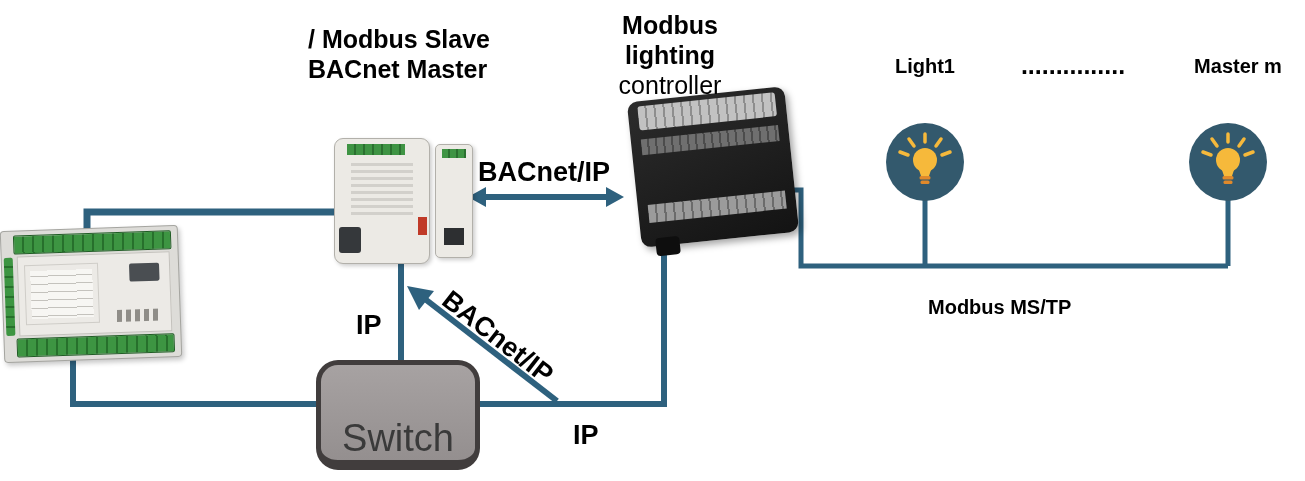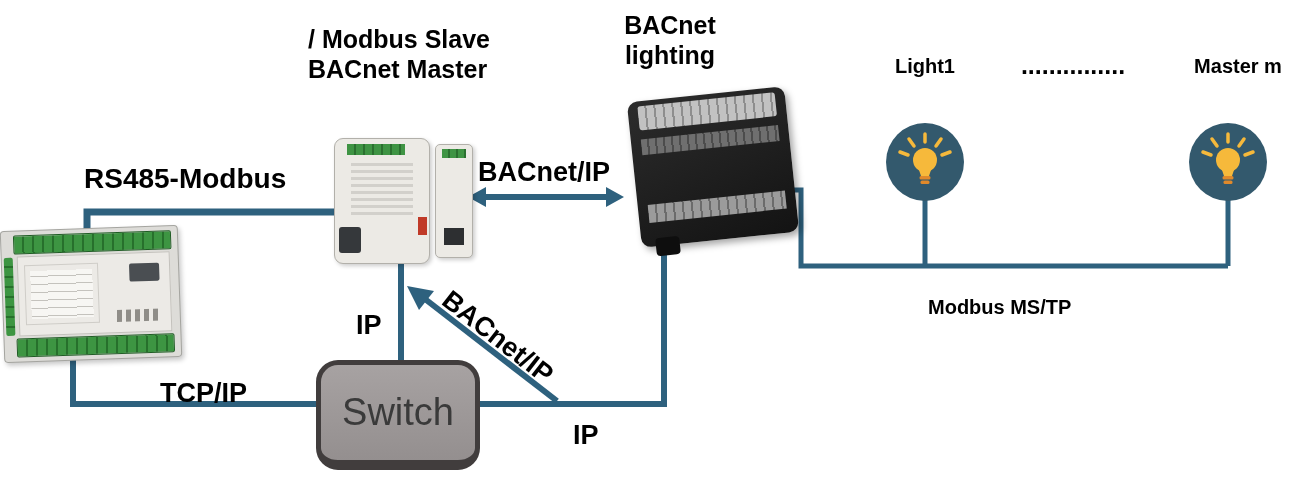--- a/index.html
+++ b/index.html
@@ -35,21 +35,21 @@
   .light1-lbl { left:865px;  top:55px; width:120px; }
   .dots-lbl   { left:1008px; top:50px; width:130px; }
   .lightm-lbl { left:1173px; top:55px; width:130px; }
   .mstp-lbl   { left:928px;  top:296px; }
 
   
   .switch-box {
     position:absolute; left:316px; top:360px; width:164px; height:110px; box-sizing:border-box;
     background:linear-gradient(180deg,var(--switch-fill,#a7a2a2),#948f8f);
     border:5px solid var(--switch-border,#413d3d); border-bottom-width:10px;
-    border-radius:22px; display:flex; align-items:center; justify-content:center;
+    border-radius:22px; display:flex; align-items:flex-end; justify-content:center;
   }
   .switch-box span { font-size:38px; font-weight:400; color:var(--switch-text,#3a3a3a); }
 
   
   .plc { position:absolute; left:2px; top:228px; width:176px; height:130px; transform:rotate(-2deg);
          background:#dddcd8; border:1px solid #a5a5a0; border-radius:4px; box-shadow:2px 3px 5px rgba(0,0,0,.22); }
   .plc-strip { position:absolute; left:12px; right:6px; height:17px; border:1px solid #1f5c24; border-radius:2px;
                background:repeating-linear-gradient(90deg,#3d9542 0 8px,#27702c 8px 10px); }
   .plc-strip.top { top:4px; }  .plc-strip.bottom { bottom:4px; }
   .plc-side { position:absolute; left:2px; top:26px; bottom:26px; width:9px; border-radius:2px;
@@ -200,28 +200,27 @@
       <rect class="bulb-base" x="35.5" y="58.5" width="9" height="3.5" rx="1.5"></rect>
     </svg>
   </div>
 
   <div class="lbl converter-title f25">
     <div>/ Modbus Slave</div>
     <div>BACnet Master</div>
   </div>
 
   <div class="lbl lighting-title f25">
-    <div>BACnet</div>
+    <div>Modbus</div>
     <div>lighting</div>
-  </div>
-
-  <div class="lbl rs485 f28">RS485-Modbus</div>
+    <div>controller</div>
+  </div>
+
   <div class="lbl bacnet-top f27 center">BACnet/IP</div>
   <div class="lbl ip-conv f27">IP</div>
   <div class="lbl diag f27 center">BACnet/IP</div>
-  <div class="lbl tcpip f27">TCP/IP</div>
   <div class="lbl ip-right f27">IP</div>
   <div class="lbl light1-lbl f29 center">Light1</div>
   <div class="lbl dots-lbl f25 center">...............</div>
   <div class="lbl lightm-lbl f29 center">Master m</div>
   <div class="lbl mstp-lbl f29">Modbus MS/TP</div>
 
 </div>
 
 </body></html>

